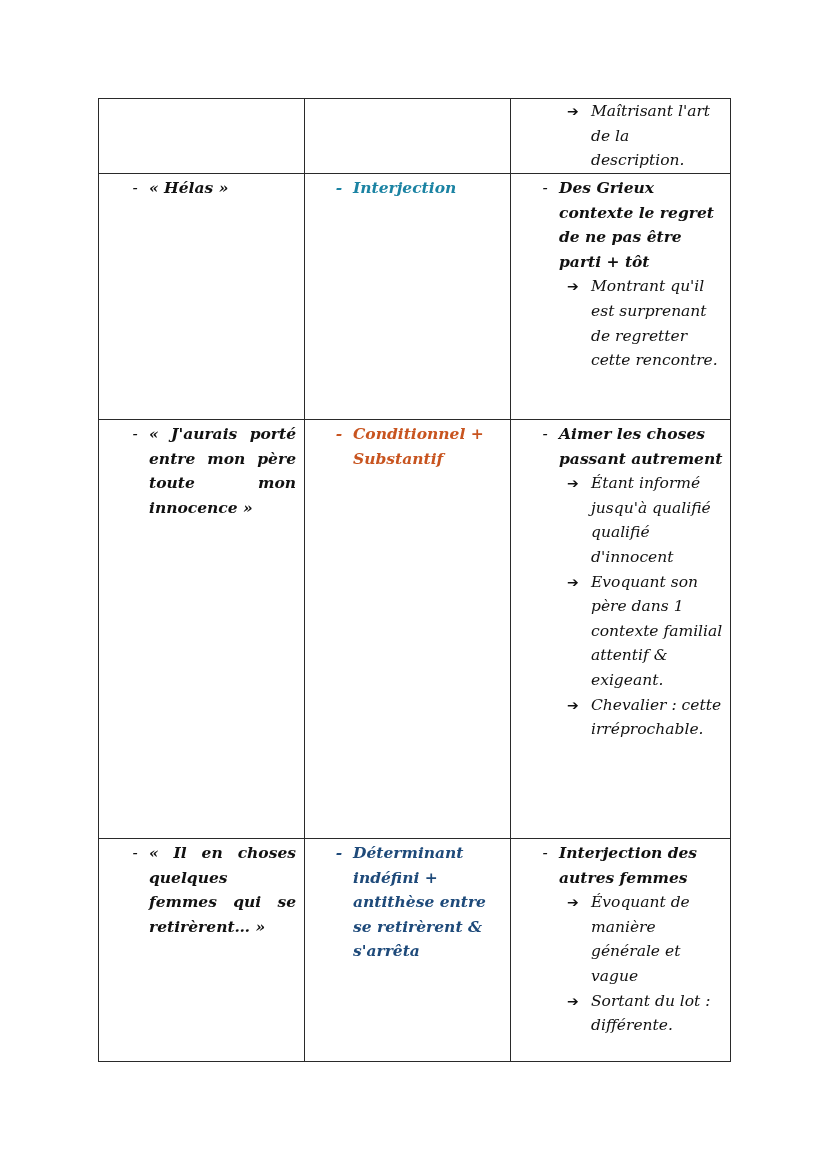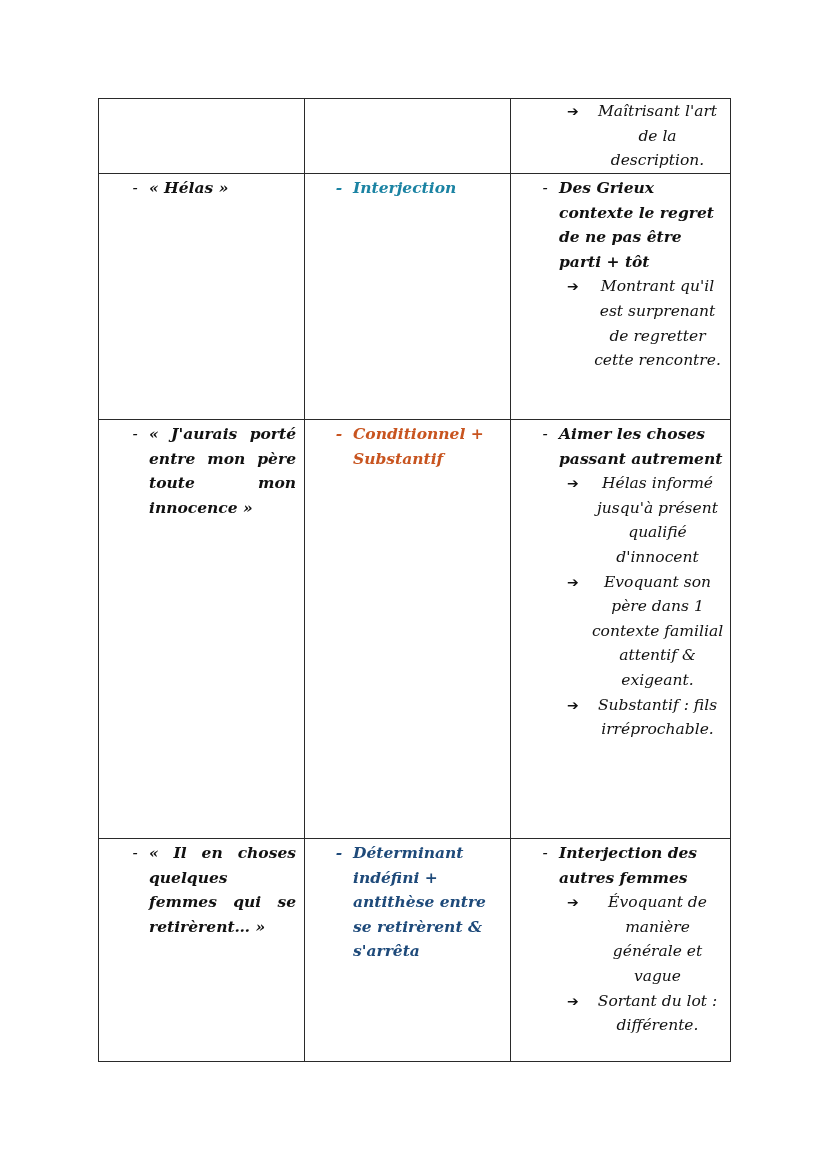--- a/index.html
+++ b/index.html
@@ -18,21 +18,21 @@
   .cell { padding: 2px 6px 0 0; }
   .dash-item { display: flex; }
   .dash { width: 28px; flex: 0 0 28px; text-align: center; }
   .dash-item .txt { flex: 1; font-weight: bold; }
   .col1 .dash-item { padding-left: 22px; }
   .col1 .txt { text-align: justify; text-align-last: left; padding-right: 2px; }
   .col2 .dash-item { padding-left: 20px; }
   .col3 .dash-item { padding-left: 20px; }
   .arrow-item { display: flex; padding-left: 56px; }
   .arrow { flex: 0 0 24px; width: 24px; font-style: normal; font-family: "DejaVu Sans", sans-serif; font-weight: bold; font-size: 14px; }
-  .arrow-item .txt { flex: 1; text-align: center; }
+  .arrow-item .txt { flex: 1; }
   .bold { font-weight: bold; }
   .teal { color: #1b83a3; }
   .orange { color: #c8541f; }
   .navy { color: #1e4a7a; }
 </style>
 </head>
 <body>
 
 <div class="page">
   <table class="analysis">
@@ -105,29 +105,29 @@
             </div>
       </td>
       <td class="col3">
         <div class="cell">
           <div class="dash-item">
             <span class="dash">-</span>
             <span class="txt">Aimer les choses passant autrement</span>
           </div>
           <div class="arrow-item">
             <span class="arrow">➔</span>
-            <span class="txt">Hélas informé jusqu'à présent qualifié d'innocent</span>
+            <span class="txt">Étant informé jusqu'à qualifié qualifié d'innocent</span>
           </div>
           <div class="arrow-item">
             <span class="arrow">➔</span>
             <span class="txt">Evoquant son père dans 1 contexte familial attentif &amp; exigeant.</span>
           </div>
           <div class="arrow-item">
             <span class="arrow">➔</span>
-            <span class="txt">Substantif : fils irréprochable.</span>
+            <span class="txt">Chevalier : cette irréprochable.</span>
           </div>
         </div>
       </td>
     </tr>
 
     <tr style="height:223px;">
       <td class="col1">
         <div class="cell">
               <div class="dash-item">
           <span class="dash">-</span>

